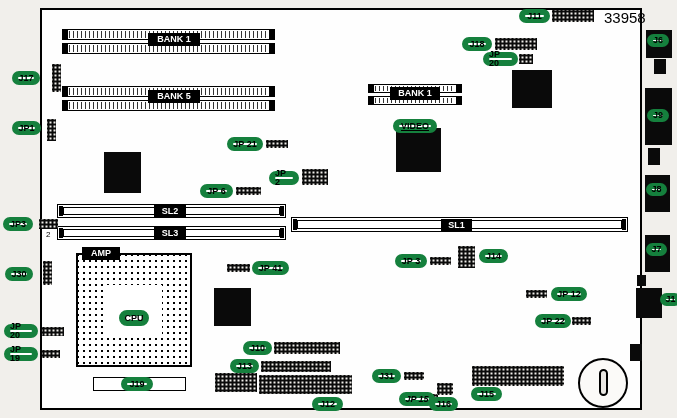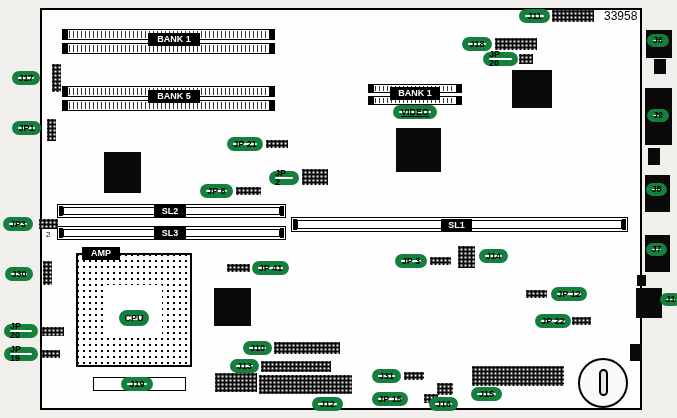--- a/index.html
+++ b/index.html
@@ -18,21 +18,21 @@
   .ram-row::after{right:-1px;}
   .slot{position:absolute;border:1px solid #000;background:#fff;box-sizing:border-box;z-index:2;}
   .slot-inner{position:absolute;left:5px;right:5px;top:2px;bottom:2px;border:1px solid #000;}
   .cap{position:absolute;top:1px;bottom:1px;width:4px;background:#000;}
   .capL{left:1px;}
   .capR{right:1px;}
   .cpu-socket{position:absolute;left:76px;top:253px;width:116px;height:114px;border:2px solid #000;box-sizing:border-box;background-color:#fff;background-image:radial-gradient(circle,#000 1px,rgba(0,0,0,0) 1.3px);background-size:6px 6px;background-position:3px 3px;z-index:2;}
   .cpu-inner{position:absolute;left:28px;top:30px;width:56px;height:50px;background:#fff;}
   .battery{position:absolute;left:578px;top:358px;width:50px;height:50px;border:2px solid #000;border-radius:50%;background:#fbfaf8;box-sizing:border-box;z-index:2;}
   .battery-clip{position:absolute;left:19px;top:9px;width:9px;height:27px;border:2px solid #000;border-radius:5px;background:#e9e7e3;box-sizing:border-box;}
-  .txt{position:absolute;font-size:12px;color:#000;line-height:1;z-index:5;}
+  .txt{position:absolute;font-size:15px;color:#000;line-height:1;z-index:5;}
   .j19bar{position:absolute;left:93px;top:377px;width:93px;height:14px;border:1px solid #000;background:#fff;box-sizing:border-box;z-index:2;}
 </style>
 </head>
 <body>
 
 <div class="canvas">
 
   <div class="board"></div>
 
   <div class="txt" style="left:604px;top:10px;">33958</div>
@@ -47,21 +47,21 @@
     <div class="ram-row" style="top:0;height:11px;"></div>
     <div class="ram-row" style="bottom:0;height:11px;"></div>
   </div>
   <div class="blabel" style="left:148px;top:90px;width:52px;height:13px;">BANK 5</div>
 
   <div class="ram" style="left:368px;top:84px;width:94px;height:21px;">
     <div class="ram-row" style="top:0;height:9px;"></div>
     <div class="ram-row" style="bottom:0;height:9px;"></div>
   </div>
   <div class="blabel" style="left:390px;top:87px;width:50px;height:13px;">BANK 1</div>
-  <div class="pill" style="left:393px;top:105px;width:44px;text-decoration:underline;">VIDEO</div>
+  <div class="pill" style="left:393px;top:119px;width:44px;text-decoration:underline;">VIDEO</div>
 
   <div class="chip" style="left:512px;top:70px;width:40px;height:38px;"></div>
   <div class="chip" style="left:104px;top:152px;width:37px;height:41px;"></div>
   <div class="chip" style="left:396px;top:128px;width:45px;height:44px;"></div>
   <div class="chip" style="left:214px;top:288px;width:37px;height:38px;"></div>
 
   <div class="slot" style="left:57px;top:204px;width:229px;height:14px;">
     <div class="slot-inner"></div>
     <div class="cap capL"></div>
     <div class="cap capR"></div>
@@ -149,20 +149,20 @@
   <div class="hdr" style="left:274px;top:342px;width:66px;height:12px;"></div>
   <div class="pill" style="left:230px;top:359px;width:29px;">J13</div>
   <div class="hdr" style="left:261px;top:361px;width:70px;height:11px;"></div>
   <div class="hdr" style="left:215px;top:373px;width:42px;height:19px;"></div>
   <div class="hdr" style="left:259px;top:375px;width:93px;height:19px;"></div>
   <div class="pill" style="left:312px;top:397px;width:31px;">J12</div>
   <div class="j19bar"></div>
   <div class="pill" style="left:121px;top:377px;width:32px;">J19</div>
   <div class="pill" style="left:372px;top:369px;width:29px;">J31</div>
   <div class="hdr" style="left:404px;top:372px;width:20px;height:8px;"></div>
-  <div class="pill" style="left:372px;top:392px;width:36px;">JP 15</div>
+  <div class="pill" style="left:399px;top:392px;width:36px;font-style:italic;">JP 15</div>
   <div class="hdr" style="left:424px;top:394px;width:14px;height:9px;"></div>
   <div class="hdr" style="left:437px;top:383px;width:16px;height:12px;"></div>
   <div class="pill" style="left:429px;top:397px;width:29px;">J16</div>
   <div class="hdr" style="left:472px;top:366px;width:92px;height:20px;"></div>
   <div class="pill" style="left:471px;top:387px;width:31px;">J15</div>
 
 </div>
 
 </body></html>

